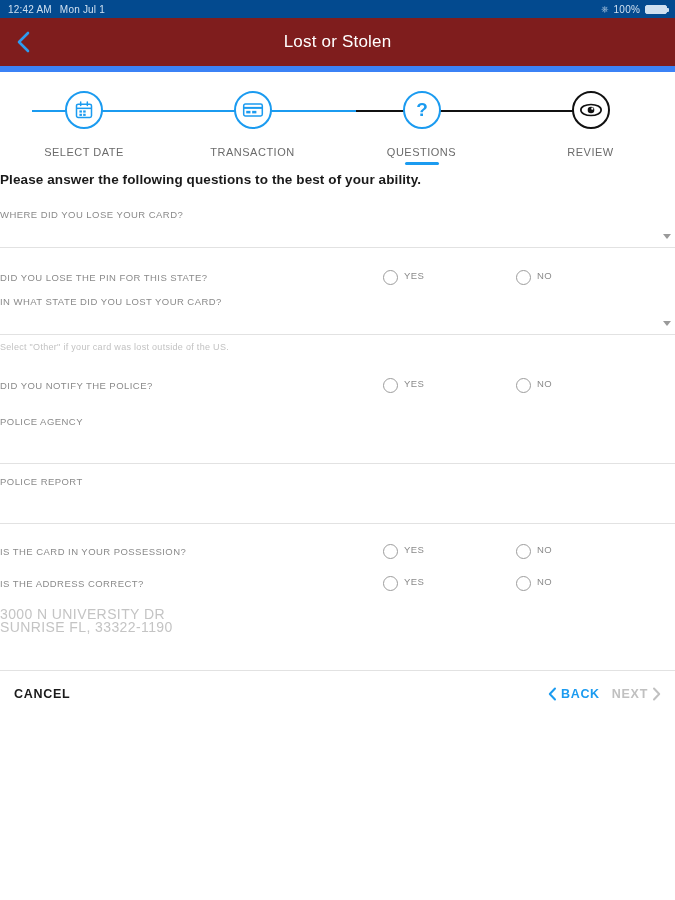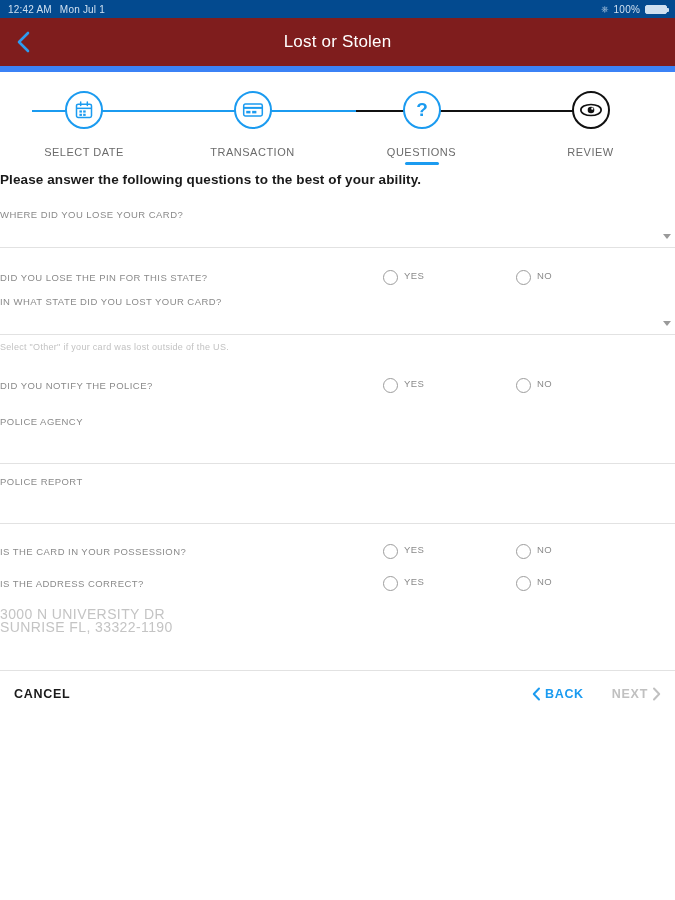--- a/index.html
+++ b/index.html
@@ -114,21 +114,21 @@
   
   .footer {
     position: absolute; left: 0; right: 0; bottom: 0; height: 46px;
     border-top: 1px solid #e2e2e2; background: #fff;
     display: flex; align-items: center; padding: 0 14px; margin-top: 12px;
   }
   .cancel-btn {
     font-size: 12.5px; font-weight: bold; color: #1a1a1a;
     letter-spacing: .7px; cursor: pointer;
   }
-  .footer-right { margin-left: auto; display: flex; align-items: flex-end; gap: 16px; }
+  .footer-right { margin-left: auto; display: flex; align-items: flex-end; }
   .back-btn {
     font-size: 12.5px; font-weight: bold; color: #1b9bf0;
     letter-spacing: .7px; cursor: pointer; display: flex; align-items: center; gap: 4px;
   }
   .next-btn {
     font-size: 12.5px; font-weight: bold; color: #c0c0c0;
     letter-spacing: .7px; cursor: default; display: flex; align-items: center; gap: 4px; padding-left: 12px;
   }
 </style>
 </head>

